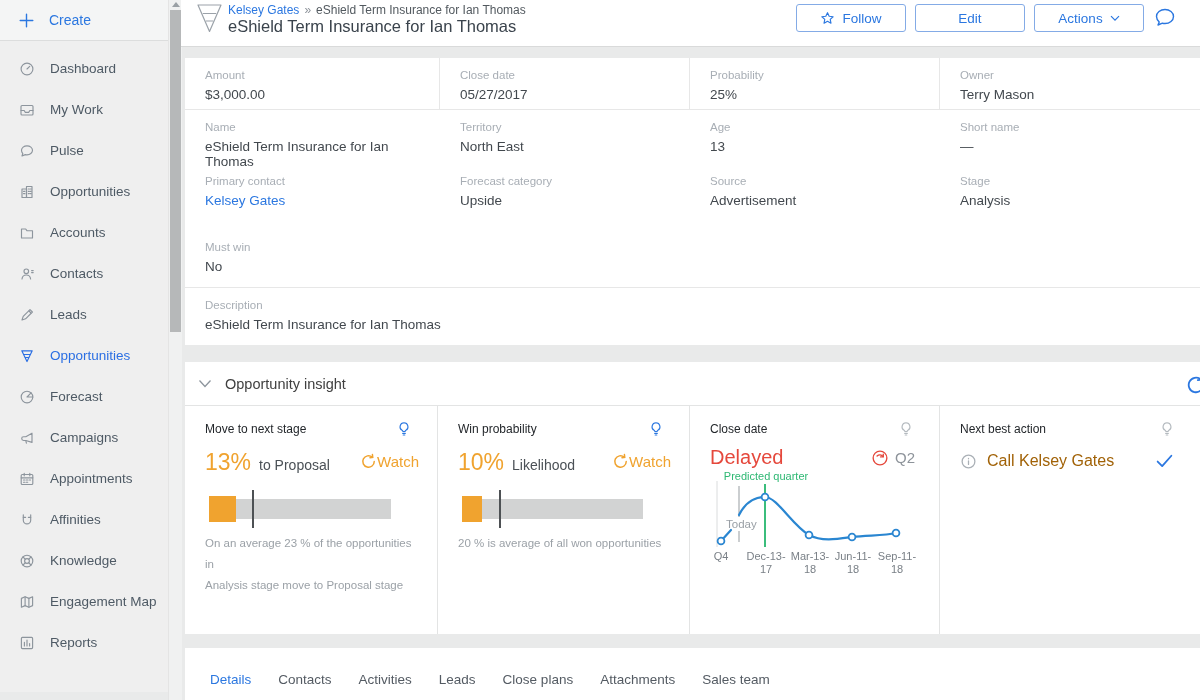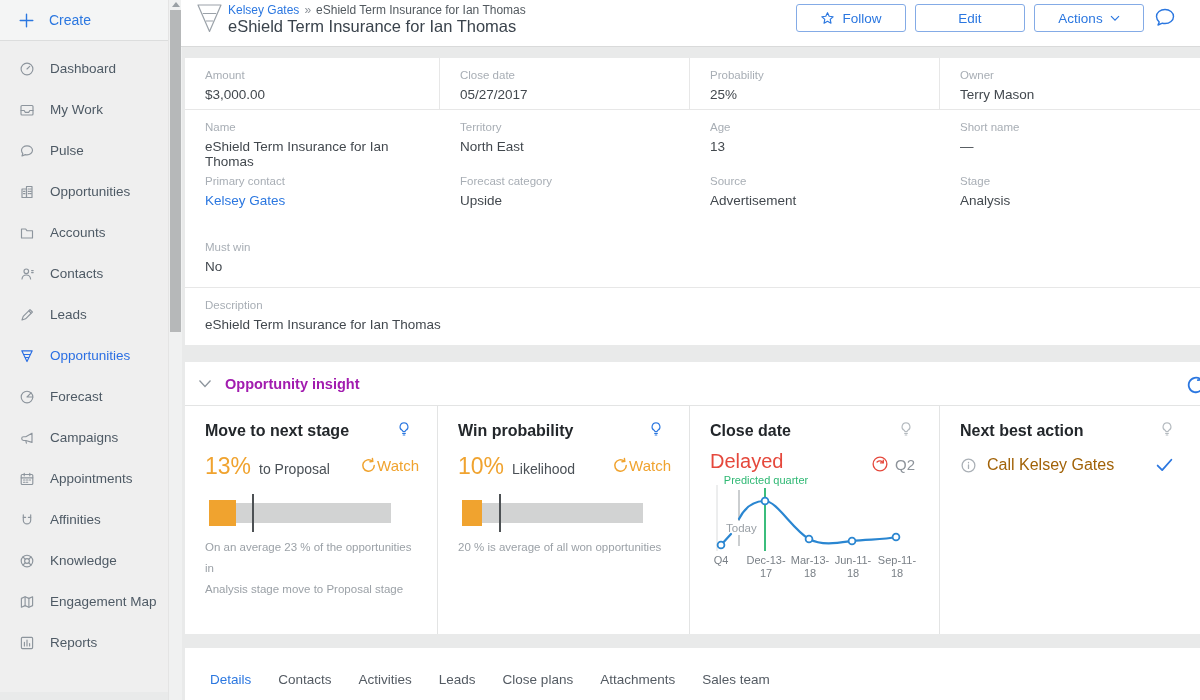--- a/index.html
+++ b/index.html
@@ -50,39 +50,39 @@
   .row4{height:57px;border-bottom:1px solid #e7e7e7}
   .row5{height:57px}
   .flbl{font-size:11.5px;color:#a8aeb5;margin-bottom:6px}
   .fval{font-size:13.5px;color:#42484e}
   .fval.link{color:#2b77e0;cursor:pointer}
 
   
   .insight{top:362px;height:272px;overflow:hidden}
   .ins-head{height:43px;border-bottom:1px solid #e3e4e4;display:flex;align-items:center;position:relative}
   .chev{margin-left:13px;cursor:pointer}
-  .ins-title{margin-left:13px;font-size:14.5px;font-weight:bold;color:#a21caf}
+  .ins-title{margin-left:13px;font-size:14.5px;font-weight:normal;color:#404040}
   .refresh{position:absolute;right:-7px;top:12px;cursor:pointer}
   .cards{display:flex;height:228px}
   .card{box-sizing:border-box;position:relative;padding:16px 18px 0 20px}
   .k1{width:253px}.k2{width:252px}.k3{width:250px}.k4{flex:1}
   .card{border-right:1px solid #e3e4e4}
   .card.k4{border-right:none}
-  .card-title{font-size:16px;font-weight:bold;color:#23272b}
+  .card-title{font-size:12px;font-weight:normal;color:#23272b}
   .bulb{position:absolute;top:15px;right:25px;cursor:pointer}
   .vrow{margin-top:13px;display:flex;align-items:baseline}
   .pct{font-size:23px;color:#f0a32f}
   .sfx{font-size:14px;color:#4a5056;margin-left:8px}
   .watch{margin-left:auto;display:flex;align-items:center;gap:0;color:#f0a32f;font-size:15px;cursor:pointer}
   .barwrap{position:relative;height:38px;margin-top:14px;margin-right:10px}
   .track{position:absolute;left:4px;right:18px;top:9px;height:20px;background:#d2d3d3}
   .fill{position:absolute;left:4px;top:6px;height:26px;background:#f0a32f}
   .marker{position:absolute;top:0;height:38px;width:2px;background:#4d5154}
   .cap{font-size:11.5px;color:#9ba1a7;line-height:21px;margin-top:5px}
-  .status-row{margin-top:10px;display:flex;align-items:flex-end}
+  .status-row{margin-top:10px;display:flex;align-items:center}
   .delayed{font-size:20px;color:#e5483c}
   .qwrap{margin-left:auto;display:flex;align-items:center;gap:6px;color:#8d939a;font-size:15px;margin-right:6px}
   .action-row{margin-top:16px;display:flex;align-items:center}
   .action-link{color:#a16207;font-size:16px;margin-left:10px;cursor:pointer}
   .action-check{margin-left:auto;margin-right:8px;cursor:pointer}
   .chart{margin-left:-6px;margin-top:2px}
   .chart text{font-family:"Liberation Sans",sans-serif;font-size:11px;fill:#7a8087}
   .chart .pq{fill:#2eb873;font-size:11px}
   .chart .today{fill:#9aa0a6;font-size:11.5px}
 

